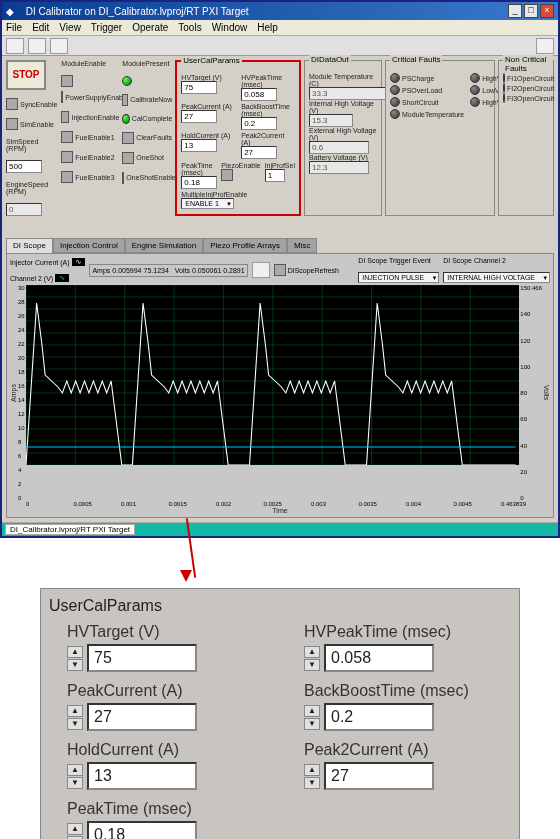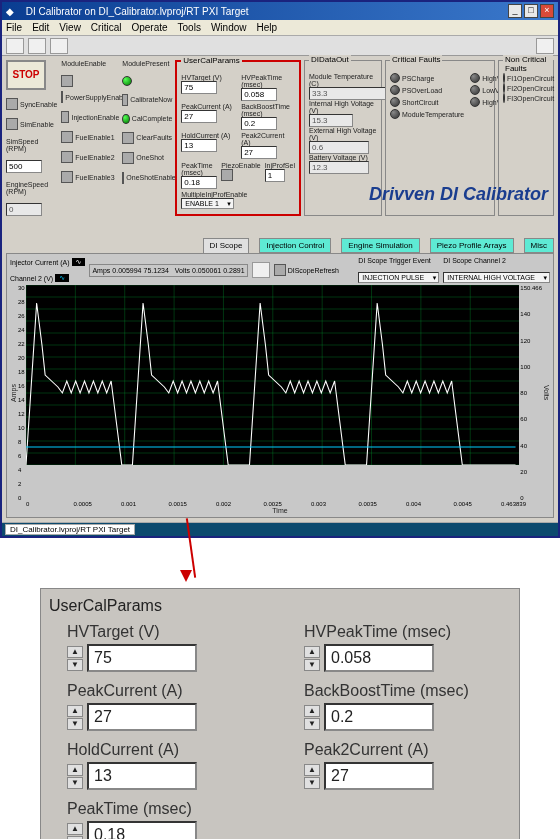--- a/index.html
+++ b/index.html
@@ -136,27 +136,26 @@
     text-align: center;
     line-height: 26px;
   }
 
   .user-cal-box {
     border: 2px solid #c00;
   }
 
   .tabs {
     display: flex;
-    gap: 10px;
+    gap: 0;
     margin-top: 4px;
-    justify-content: flex-end;
   }
   .tab {
     padding: 2px 6px;
-    background: #5eead4;
+    background: #a3a3a3;
     border: 1px solid #888;
     font-size: 8px;
   }
   .tab.active { background: #e0e0e0; border-bottom: none; }
 
   .scope-area {
     border: 1px solid #888;
     background: #c8c8c8;
     padding: 3px;
   }
@@ -174,21 +173,21 @@
   .scope-plot {
     background: #000;
     height: 180px;
     position: relative;
     overflow: hidden;
   }
   .scope-plot svg { position:absolute; top:0; left:0; }
   .axis-label { font-size:7px; color:#222; }
 
   .statusbar {
-    background:#0c4a6e; border-top:1px solid #aaa;
+    background:#14b8a6; border-top:1px solid #aaa;
     font-size:8px; padding:1px 3px;
   }
   .statustab {
     display:inline-block; background:#fff; border:1px solid #aaa;
     padding:0 4px;
   }
 
   
   .arrow-container { position:relative; height:40px; }
   .arrow-line {
@@ -252,21 +251,21 @@
     <span class="spacer"></span>
     <span class="wbtn">_</span>
     <span class="wbtn">□</span>
     <span class="wbtn close">×</span>
   </div>
 
   <div class="menubar">
     <span>File</span>
     <span>Edit</span>
     <span>View</span>
-    <span>Critical</span>
+    <span>Trigger</span>
     <span>Operate</span>
     <span>Tools</span>
     <span>Window</span>
     <span>Help</span>
   </div>
 
   <div class="toolbar">
     <span class="tbtn"></span>
     <span class="tbtn"></span>
     <span class="tbtn"></span>
@@ -420,21 +419,20 @@
             <span class="led off"></span>
             <span class="mini-label">FI2OpenCircuit</span>
           </div>
         <div class="cell">
             <span class="led off"></span>
             <span class="mini-label">FI3OpenCircuit</span>
           </div>
       </div>
     </div>
 
-    <div class="branding" style="right:10px; top:128px;">Drivven DI Calibrator</div>
 
     <div class="tabs" style="margin-top:22px">
       <div class="tab active">DI Scope</div>
       <div class="tab">Injection Control</div>
       <div class="tab">Engine Simulation</div>
       <div class="tab">Piezo Profile Arrays</div>
       <div class="tab">Misc</div>
     </div>
 
     <div class="scope-area">

